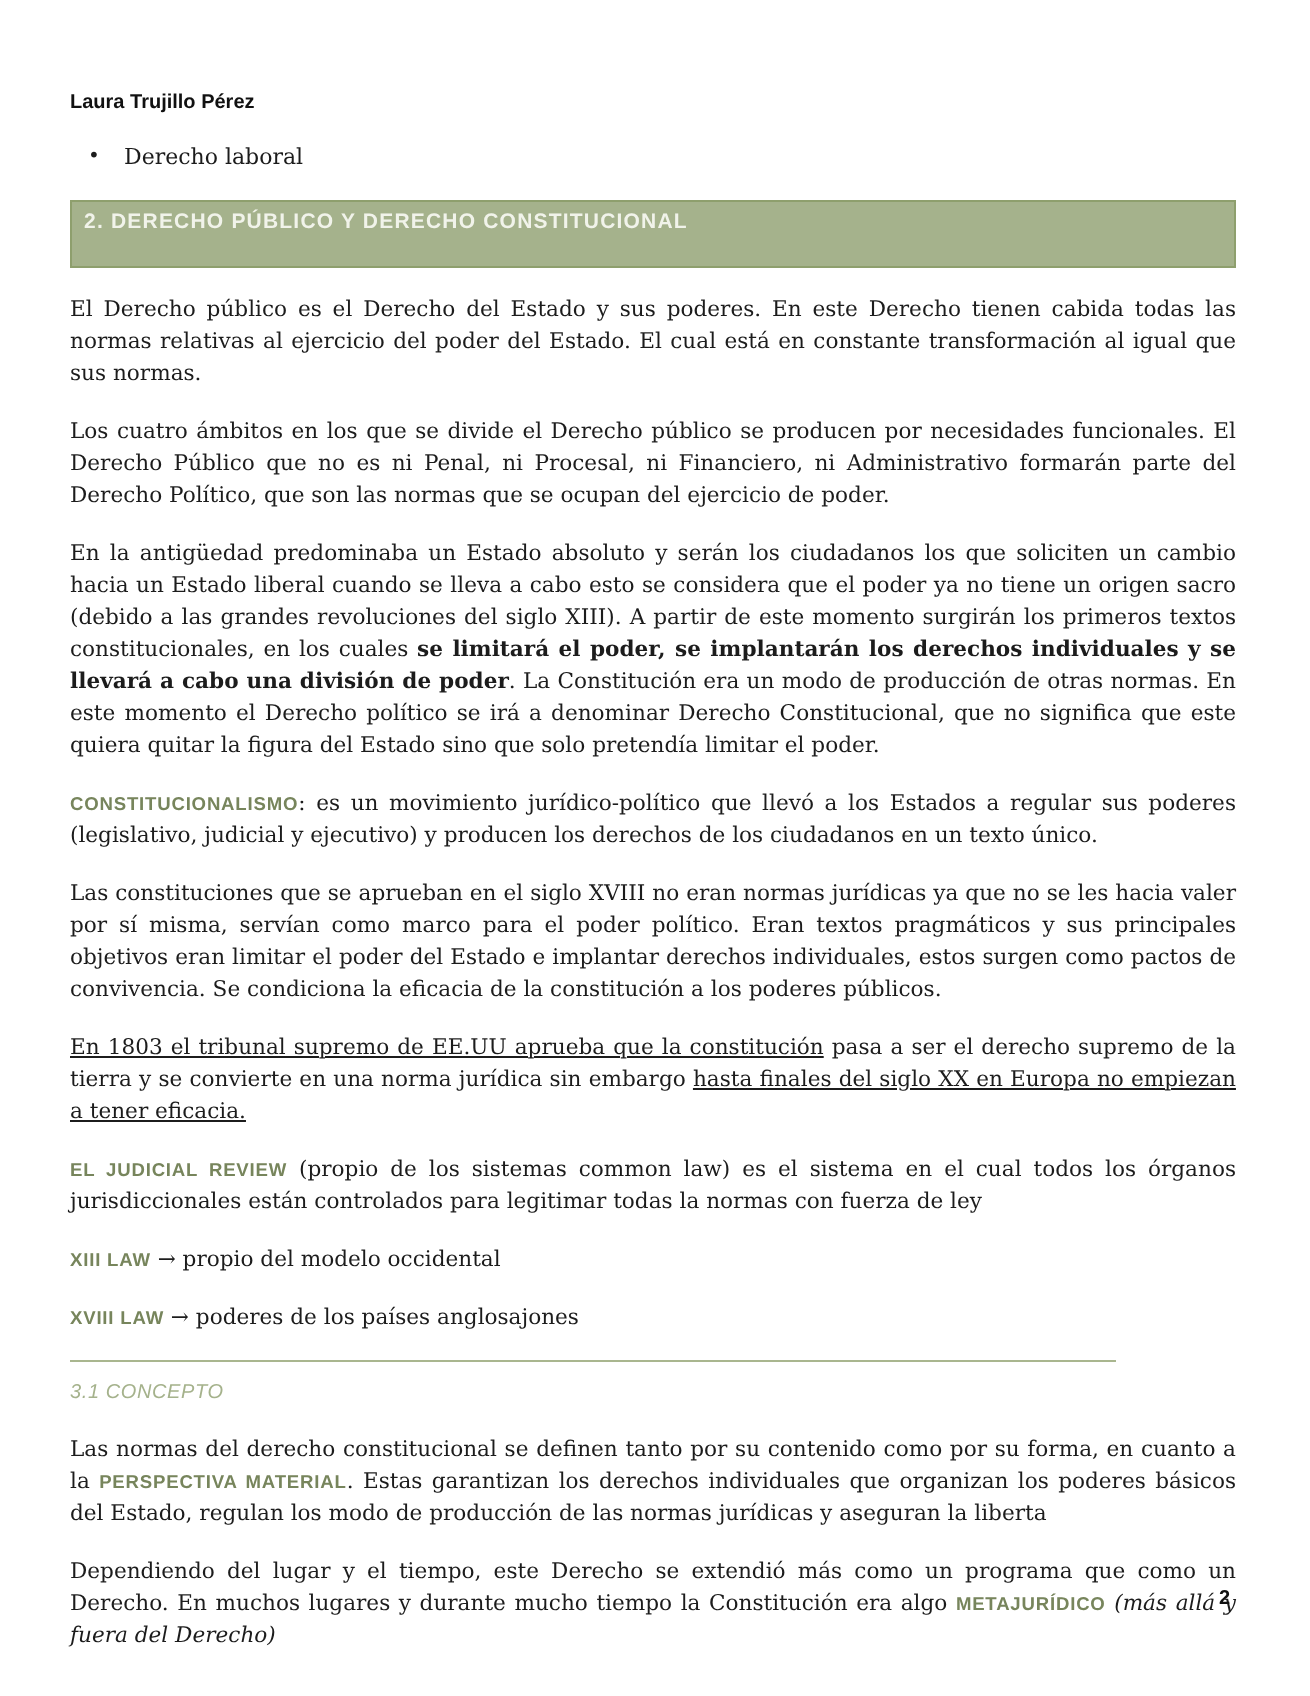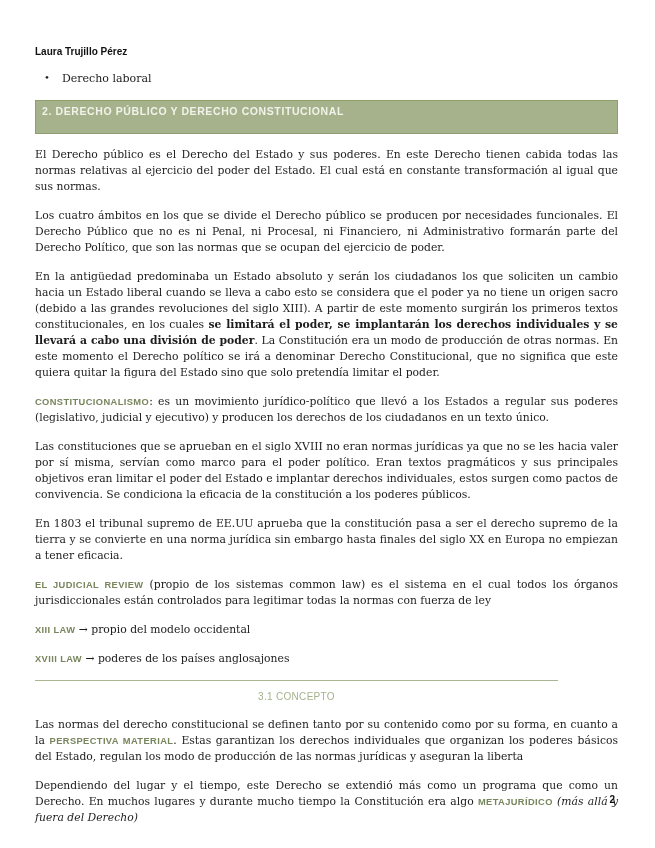--- a/index.html
+++ b/index.html
@@ -60,42 +60,42 @@
     margin-bottom:0;
   }
   .body-para{
     font-size:10.8px;
     line-height:16px;
     text-align:justify;
     margin-bottom:13px;
   }
   .run-normal{}
   .run-bold{font-weight:bold;}
-  .run-underline{}
+  .run-underline{text-decoration:underline;}
   .run-italic{font-style:italic;}
   .run-caps{
     font-family:Liberation Sans, sans-serif;
     font-weight:bold;
     font-size:9.3px;
     letter-spacing:0.4px;
     color:var(--accent-caps);
   }
   .subheading-block{
     margin-top:11px;
     width:523px;
     border-top:1px solid var(--rule-color);
     padding-top:10px;
     margin-bottom:15px;
   }
   .subheading-text{
     font-family:"Liberation Sans","DejaVu Sans",sans-serif;
+    font-style:italic;
     font-size:10px;
     letter-spacing:0.3px;
     color:var(--subheading-text);
-    text-align:center;
   }
   .page-number{
     position:absolute;
     top:794px;
     right:36px;
     font-family:"Liberation Sans","DejaVu Sans",sans-serif;
     font-weight:bold;
     font-size:10px;
     color:#111;
   }

